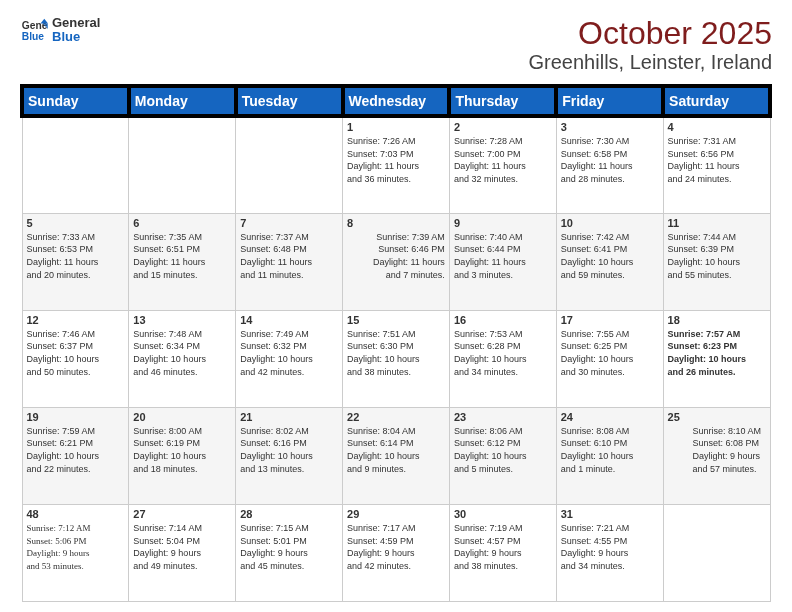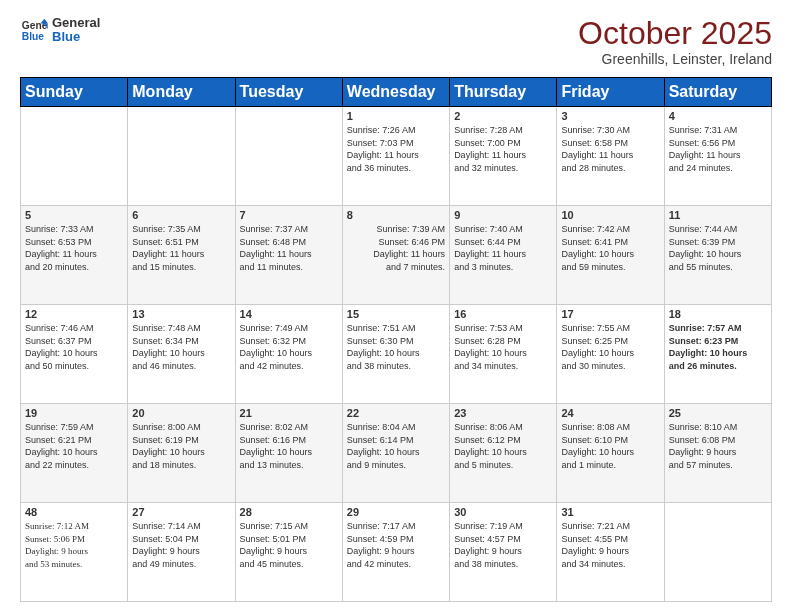--- a/index.html
+++ b/index.html
@@ -35,38 +35,38 @@
     .title-block {
       text-align: right;
     }
     .month-title {
       font-size: 32px;
       font-weight: normal;
       color: #7f1d1d;
       line-height: 1.1;
     }
     .location {
-      font-size: 14px;
+      font-size: 20px;
       color: #444;
     }
     .calendar {
       flex: 1;
       border: 1px solid #ccc;
       border-collapse: collapse;
       width: 100%;
       table-layout: fixed;
     }
     .calendar th {
       background: #1565c0;
       color: #fff;
-      font-size: 16px;
+      font-size: 14px;
       font-weight: bold;
       padding: 5px 4px;
       text-align: left;
-      border: 1px solid #000000;
+      border: 4px solid #000000;
     }
     .calendar td {
       border: 1px solid #ccc;
       vertical-align: top;
       padding: 3px 4px;
       font-size: 9.5px;
       color: #333;
       width: calc(100% / 7);
       height: 80px;
     }
@@ -299,21 +299,21 @@
           </td>
           <td>
             <div class="day-number">24</div>
             <div class="day-info" style="white-space: pre-line;">Sunrise: 8:08 AM
 Sunset: 6:10 PM
 Daylight: 10 hours
 and 1 minute.</div>
           </td>
           <td>
             <div class="day-number">25</div>
-            <div class="day-info" style="white-space: pre-line;">Sunrise: 8:10 AM
+            <div class="day-info" style="white-space: pre-line; margin-left: 25px;">Sunrise: 8:10 AM
 Sunset: 6:08 PM
 Daylight: 9 hours
 and 57 minutes.</div>
           </td>
         </tr>
         <tr class="row-white">
           <td>
             <div class="day-number">48</div>
             <div class="day-info" style="white-space: pre-line; font-family: Liberation Serif, serif;">Sunrise: 7:12 AM
 Sunset: 5:06 PM

